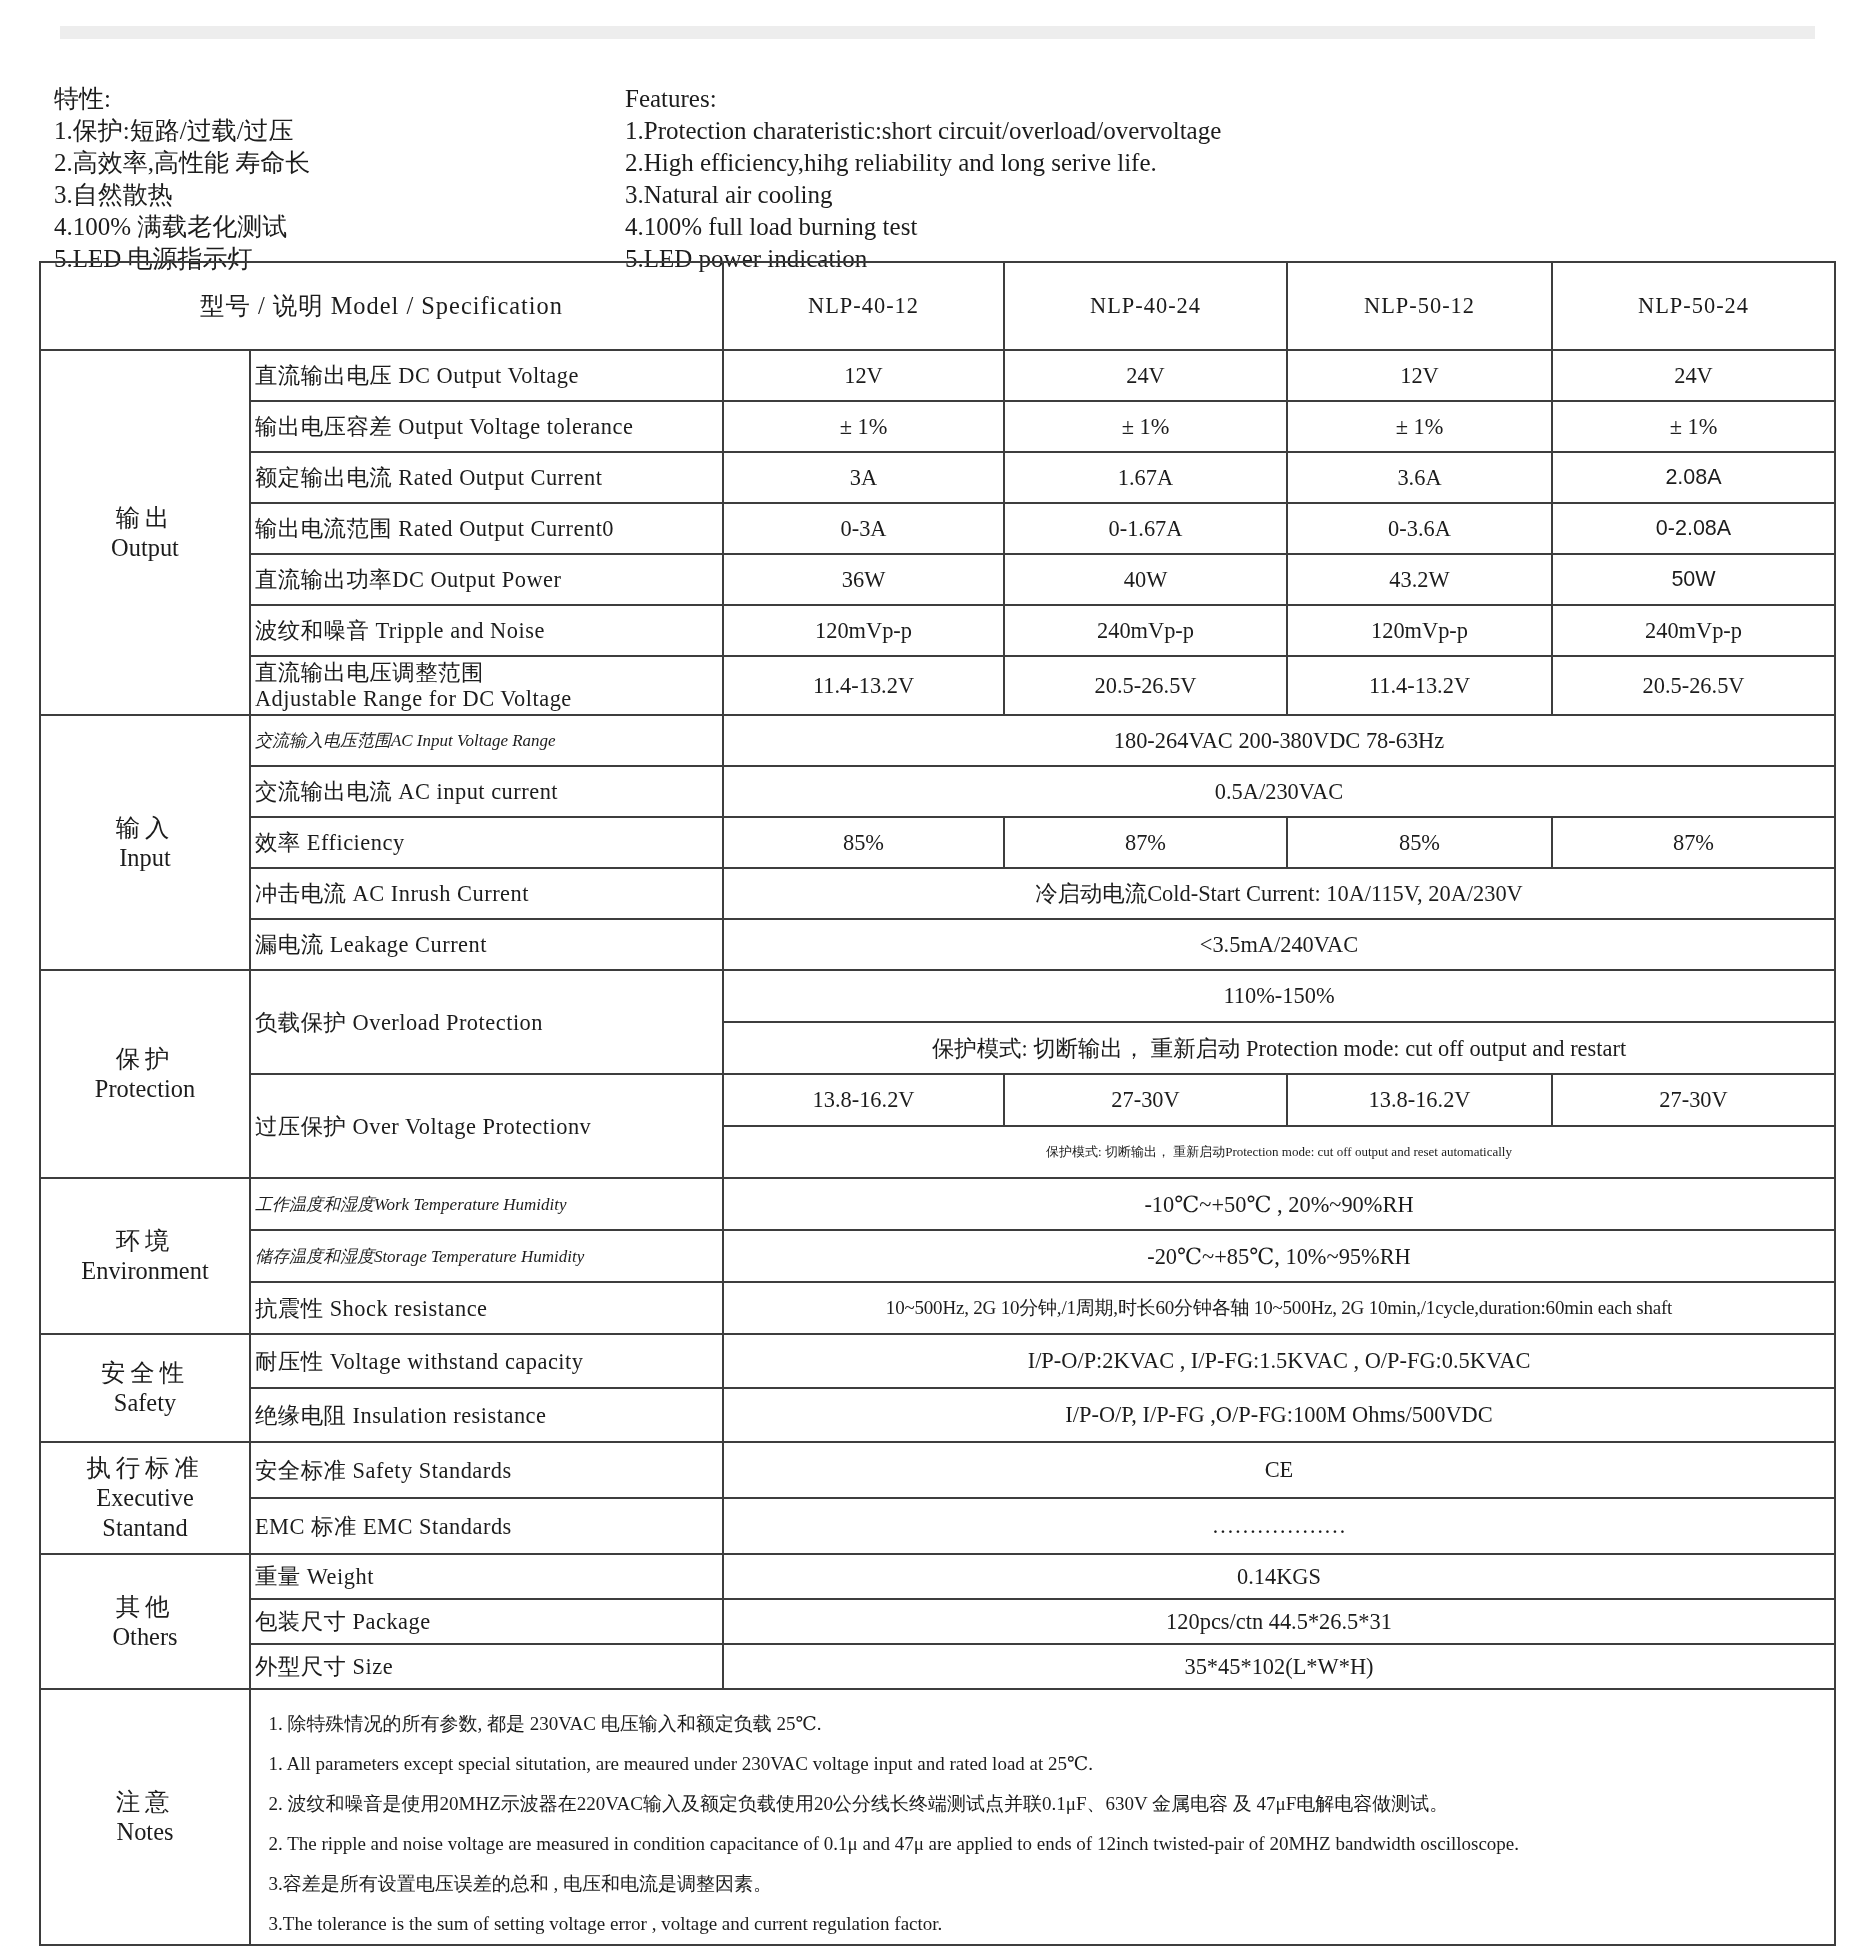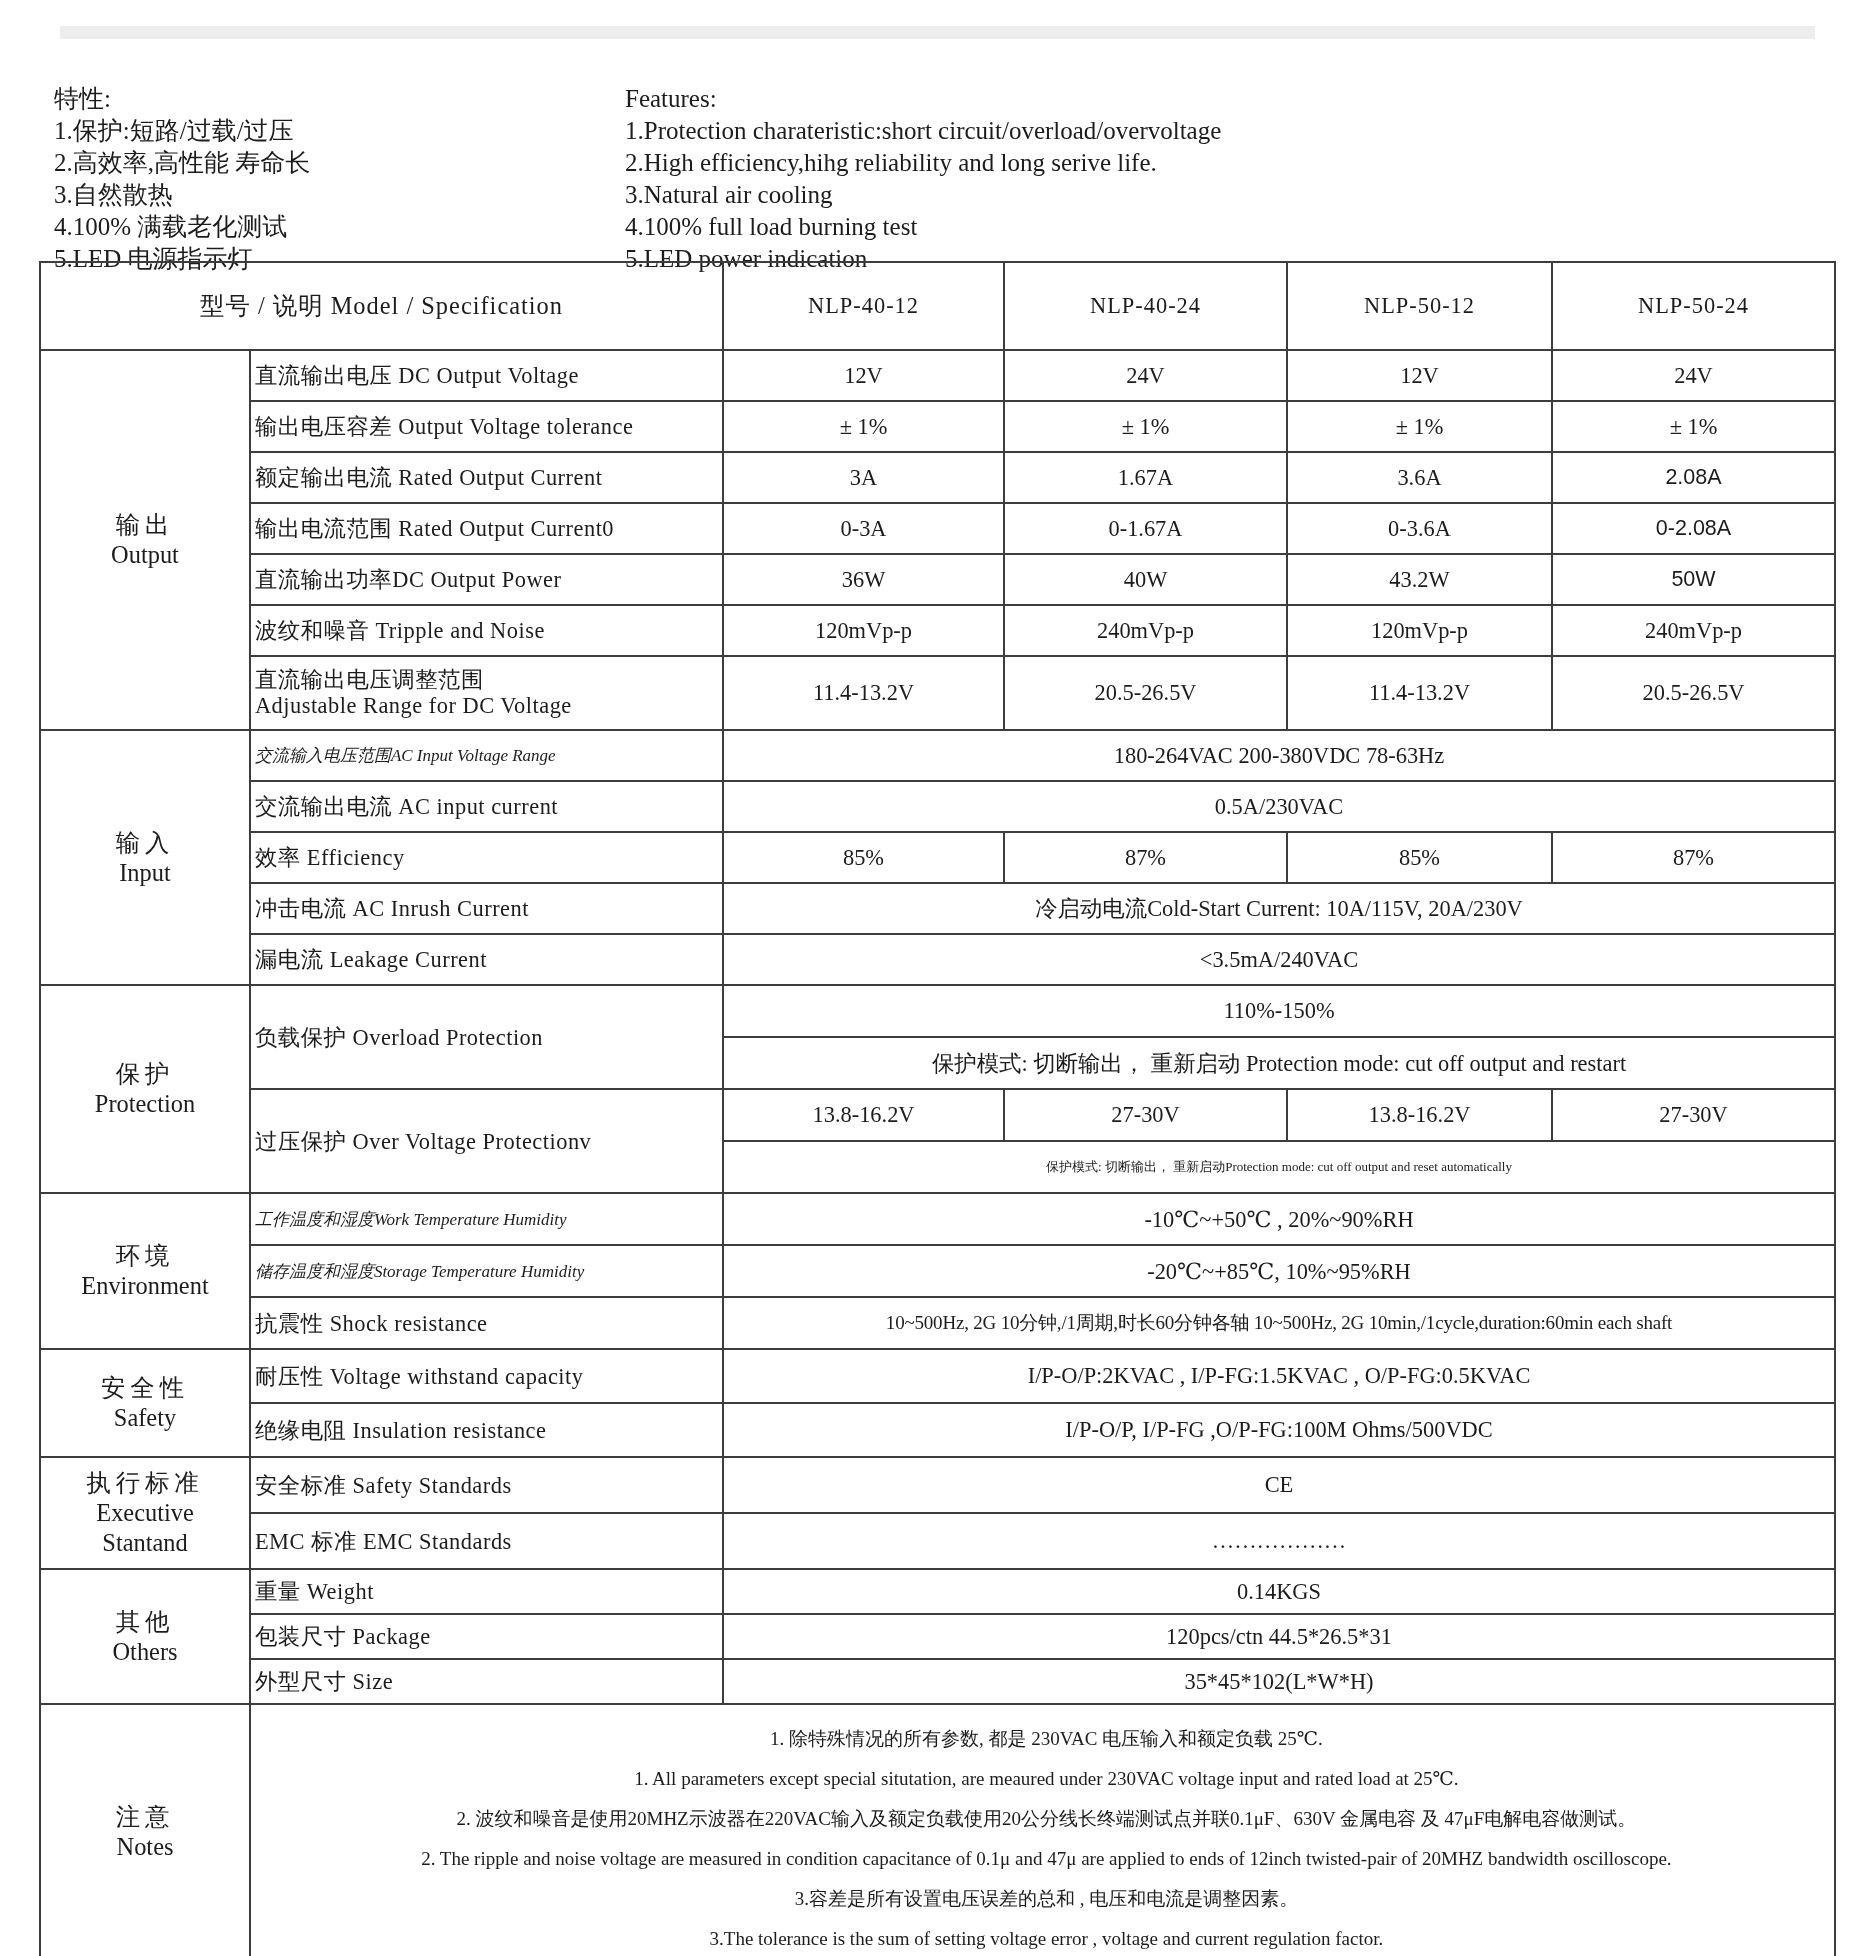--- a/index.html
+++ b/index.html
@@ -44,23 +44,23 @@
   .rowlab.small{font-size:17px;letter-spacing:0;font-style:italic;}
   .rowlab.twoline{line-height:26px;}
   .val{text-align:center;font-size:22.4px;white-space:nowrap;}
   .val.small{font-size:13px;}
   .val.tiny{font-size:19px;letter-spacing:-0.2px;}
   .val.alt{font-family:"Liberation Sans","DejaVu Sans",sans-serif;font-size:21.5px;}
   .modelspec{text-align:center;font-size:24.4px;letter-spacing:1px;}
   .modelname{text-align:center;font-size:22.4px;letter-spacing:1px;}
   .notes-cell{padding:13.7px 9.8px 0 17.6px !important;vertical-align:top;}
   .notes-cell .n-line{
-    font-size:19px;line-height:40px;white-space:nowrap;text-align:center;
-  }
-  .h90{height:88px;}  .h52{height:51px;}  .h60{height:74px;}
+    font-size:19px;line-height:40px;white-space:nowrap;
+  }
+  .h90{height:88px;}  .h52{height:51px;}  .h60{height:59px;}
   .h53{height:52px;}  .h55{height:54px;}  .h57{height:56px;}
   .h46{height:45px;}  .h255{height:249px;}
 </style>
 </head>
 <body>
 
 <div class="top-strip"></div>
 
 <div class="features-wrap">
   <div class="features-col">

